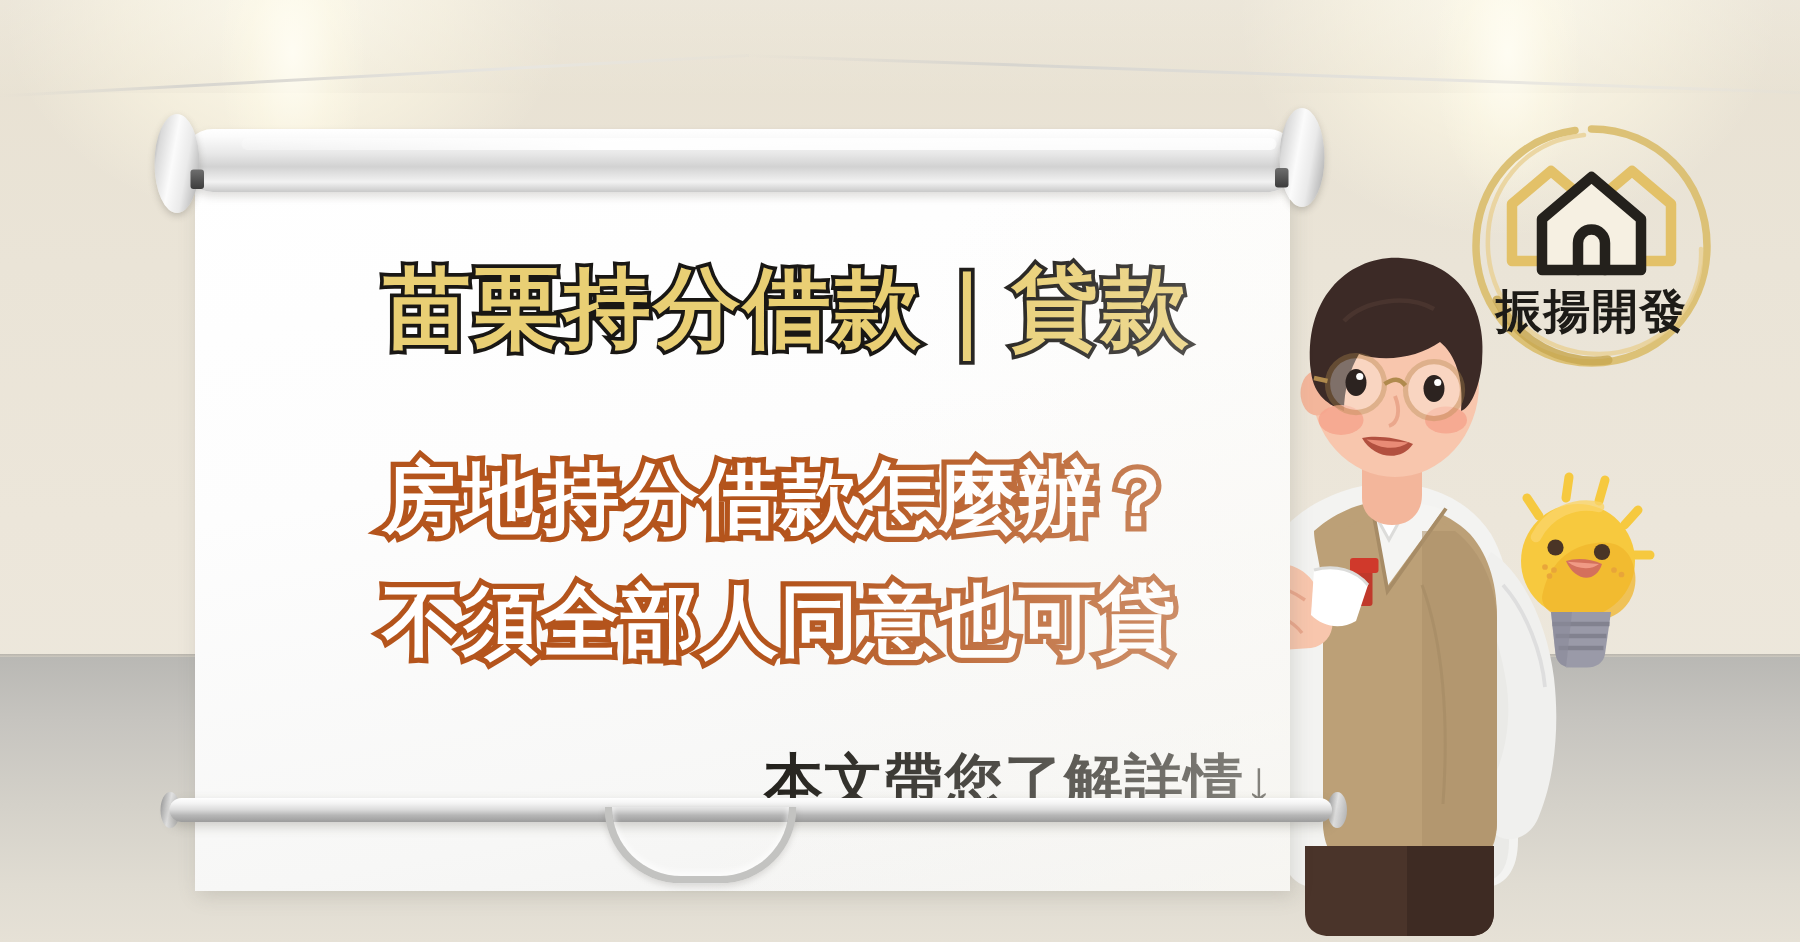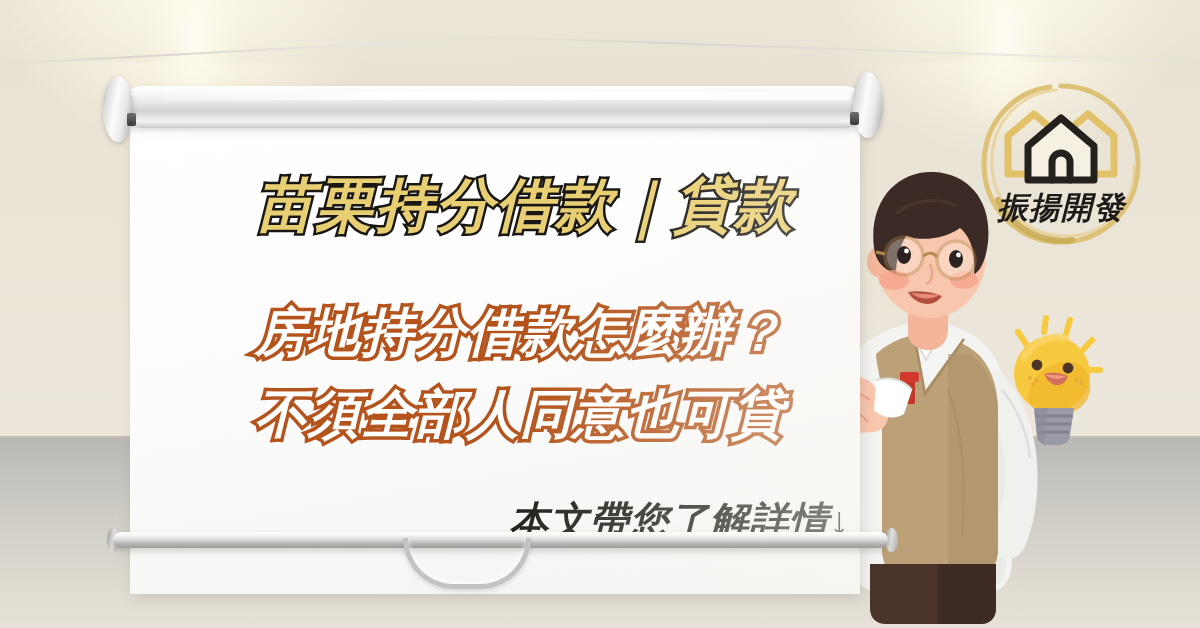--- a/index.html
+++ b/index.html
@@ -6,21 +6,20 @@
     margin: 0;
     padding: 0;
     background: #ffffff;
   }
   #stage {
     position: relative;
     width: 1200px;
     height: 628px;
     overflow: hidden;
     font-family: "Liberation Sans", "DejaVu Sans", sans-serif;
-    font-style: italic;
   }
 
   
   .room-wall {
     position: absolute;
     left: 0; top: 0;
     width: 1200px; height: 628px;
     background:
       radial-gradient(ellipse 240px 180px at 190px 10px, rgba(255,252,238,0.98) 0%, rgba(255,250,230,0.5) 45%, rgba(255,248,225,0.0) 78%),
       radial-gradient(ellipse 230px 190px at 1005px 10px, rgba(255,252,238,0.98) 0%, rgba(255,250,230,0.5) 45%, rgba(255,248,225,0.0) 78%),

